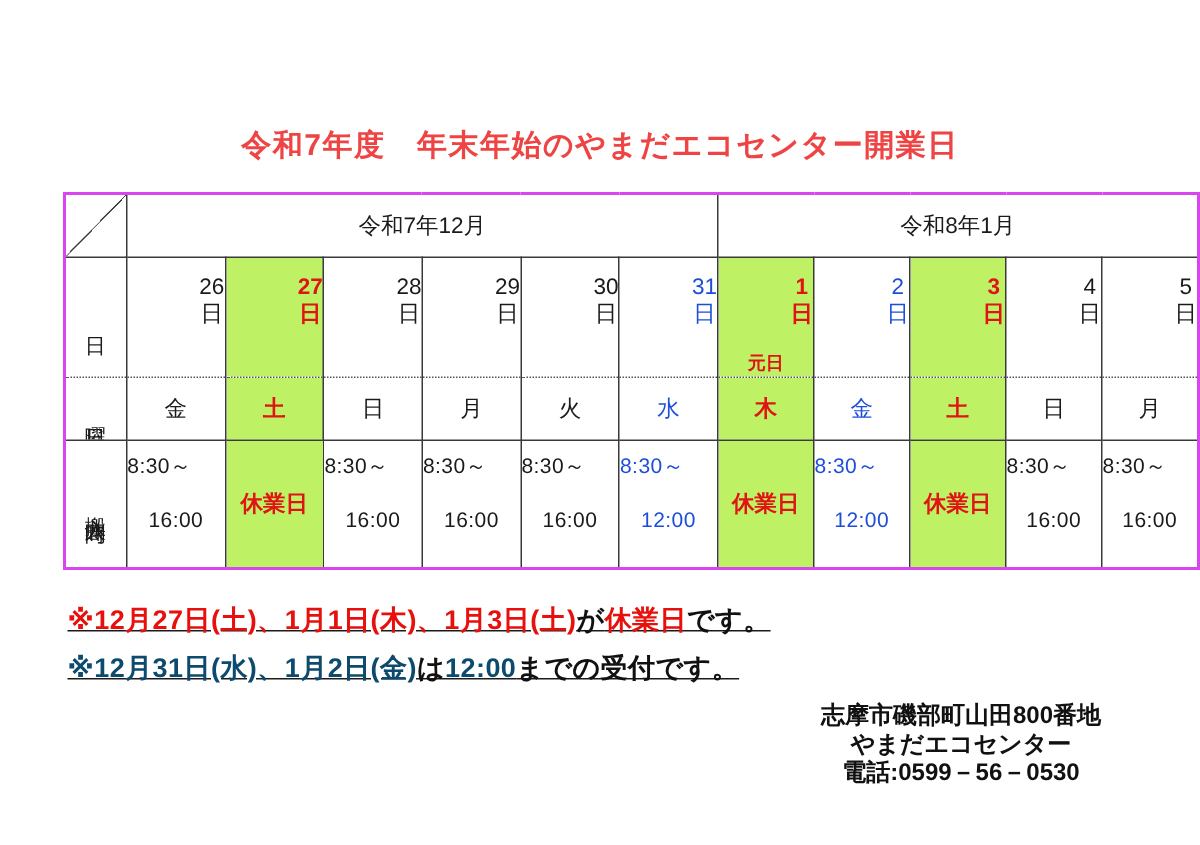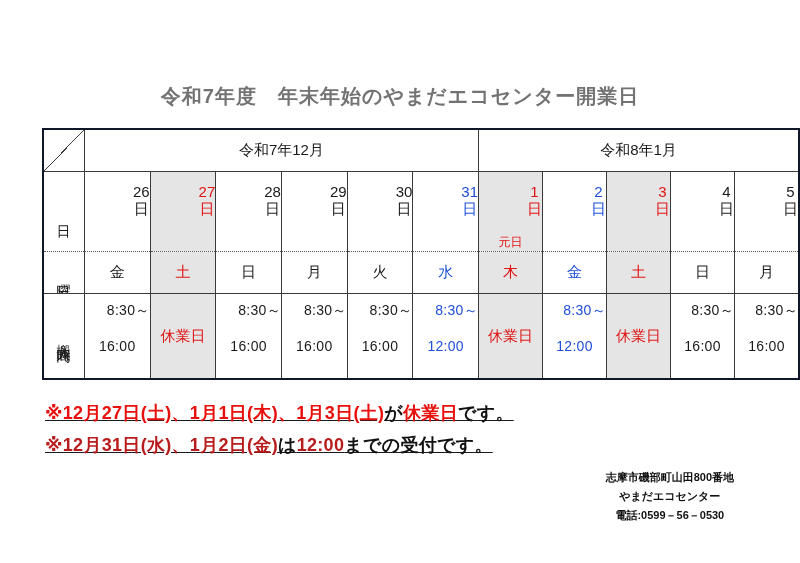--- a/index.html
+++ b/index.html
@@ -10,28 +10,28 @@
     overflow:hidden;
     font-family:"Liberation Sans","DejaVu Sans",sans-serif;
     color:#1a1a1a;
   }
 
   
   .title {
     position:absolute; top:83px; left:0; width:100%;
     text-align:center;
     font-size:20px; font-weight:600; letter-spacing:1px;
-    color:#737373;
+    color:#ef4444;
   }
 
   
   table.cal {
     position:absolute; left:42px; top:128px;
     border-collapse:collapse; table-layout:fixed;
-    border:2px solid #0f172a;
+    border:2px solid #d946ef;
   }
   table.cal td {
     border:1px solid #3a3a3a;
     padding:0;
     overflow:hidden;
   }
   tr.row-head   { height:42px; }
   tr.row-date   { height:70px; }
   tr.row-weekday{ height:42px; }
   tr.row-hours  { height:86px; }
@@ -51,46 +51,46 @@
     display:inline-block; letter-spacing:2px; line-height:1;
   }
 
   td.cell-date { vertical-align:top; text-align:center; }
   td.cell-date .d  { display:block; margin-top:11px; font-size:15px;padding-left:48px; }
   td.cell-date .dn { display:block; margin-top:15px; font-size:12px;text-align:center; }
 
   td.cell-wd { text-align:center; font-size:15px; }
 
   td.cell-time { position:relative; vertical-align:top; }
-  td.cell-time .ts { display:block; text-align:right; font-size:14px; margin-top:8px; letter-spacing:0.3px; }
+  td.cell-time .ts { display:block; text-align:left; font-size:14px; margin-top:8px; letter-spacing:0.3px; }
   td.cell-time .te { position:absolute; bottom:24px; left:0; right:0; text-align:center; font-size:14px; letter-spacing:0.3px; }
   .closed-label {
     position:absolute; top:50%; left:50%;
     transform:translate(-50%,-50%);
     font-size:15px; white-space:nowrap;
   }
 
-  .closed { background:#e5e5e5; color:#e01414; }
+  .closed { background:#bef264; color:#e01414;font-weight:bold; }
   .cblue  { color:#1d4ed8; }
 
   
   .notes {
     position:absolute; left:45px; top:401px;
     font-size:18px; font-weight:bold; letter-spacing:0.3px;
     white-space:nowrap;
   }
   .note-line { height:32px;text-decoration:underline; }
   .seg-red   { color:#e8100c; }
-  .seg-blue  { color:#b91c1c; }
+  .seg-blue  { color:#0c4a6e; }
   .seg-black { color:#111; }
 
   
   .footer {
     position:absolute; top:468px; right:66px;
-    text-align:center; font-size:11px; font-weight:600;
+    text-align:center; font-size:16px; font-weight:600;
     line-height:19px; color:#111; white-space:nowrap;
   }
 </style>
 </head>
 <body>
 
 <div class="title">令和7年度　年末年始のやまだエコセンター開業日</div>
 
 <table class="cal">
   <colgroup>

